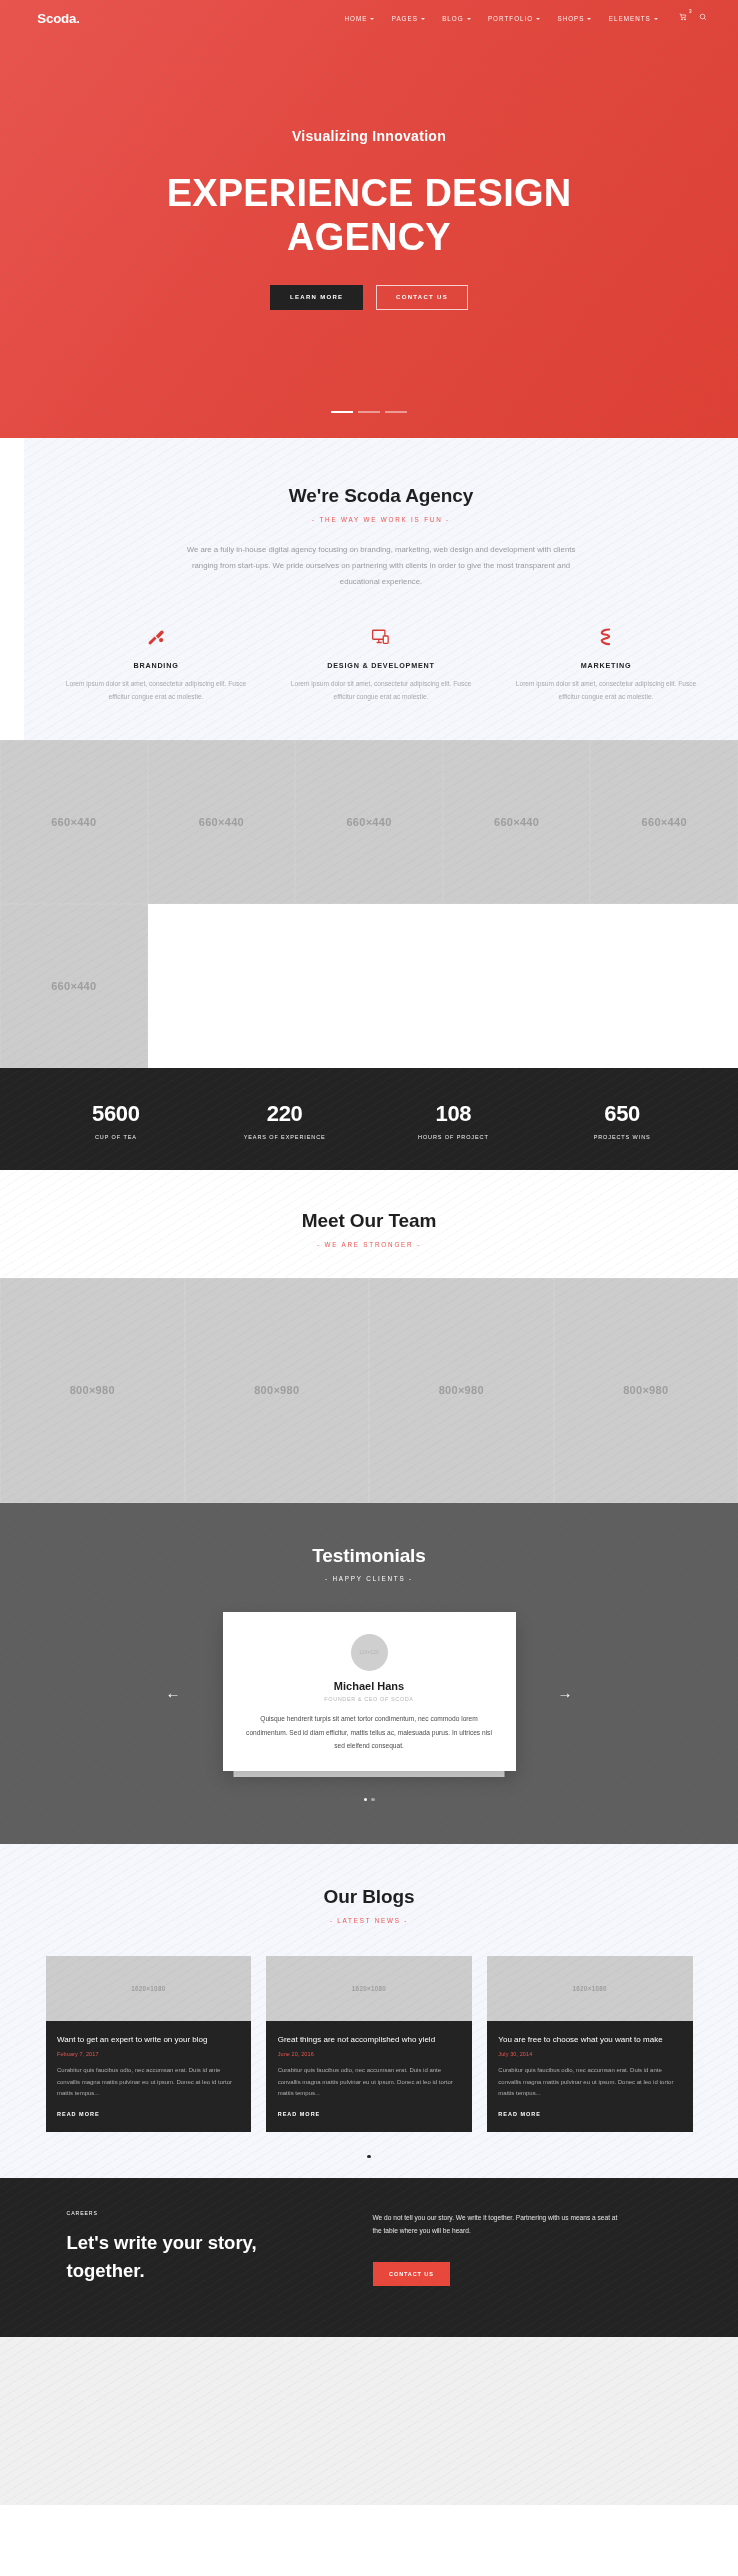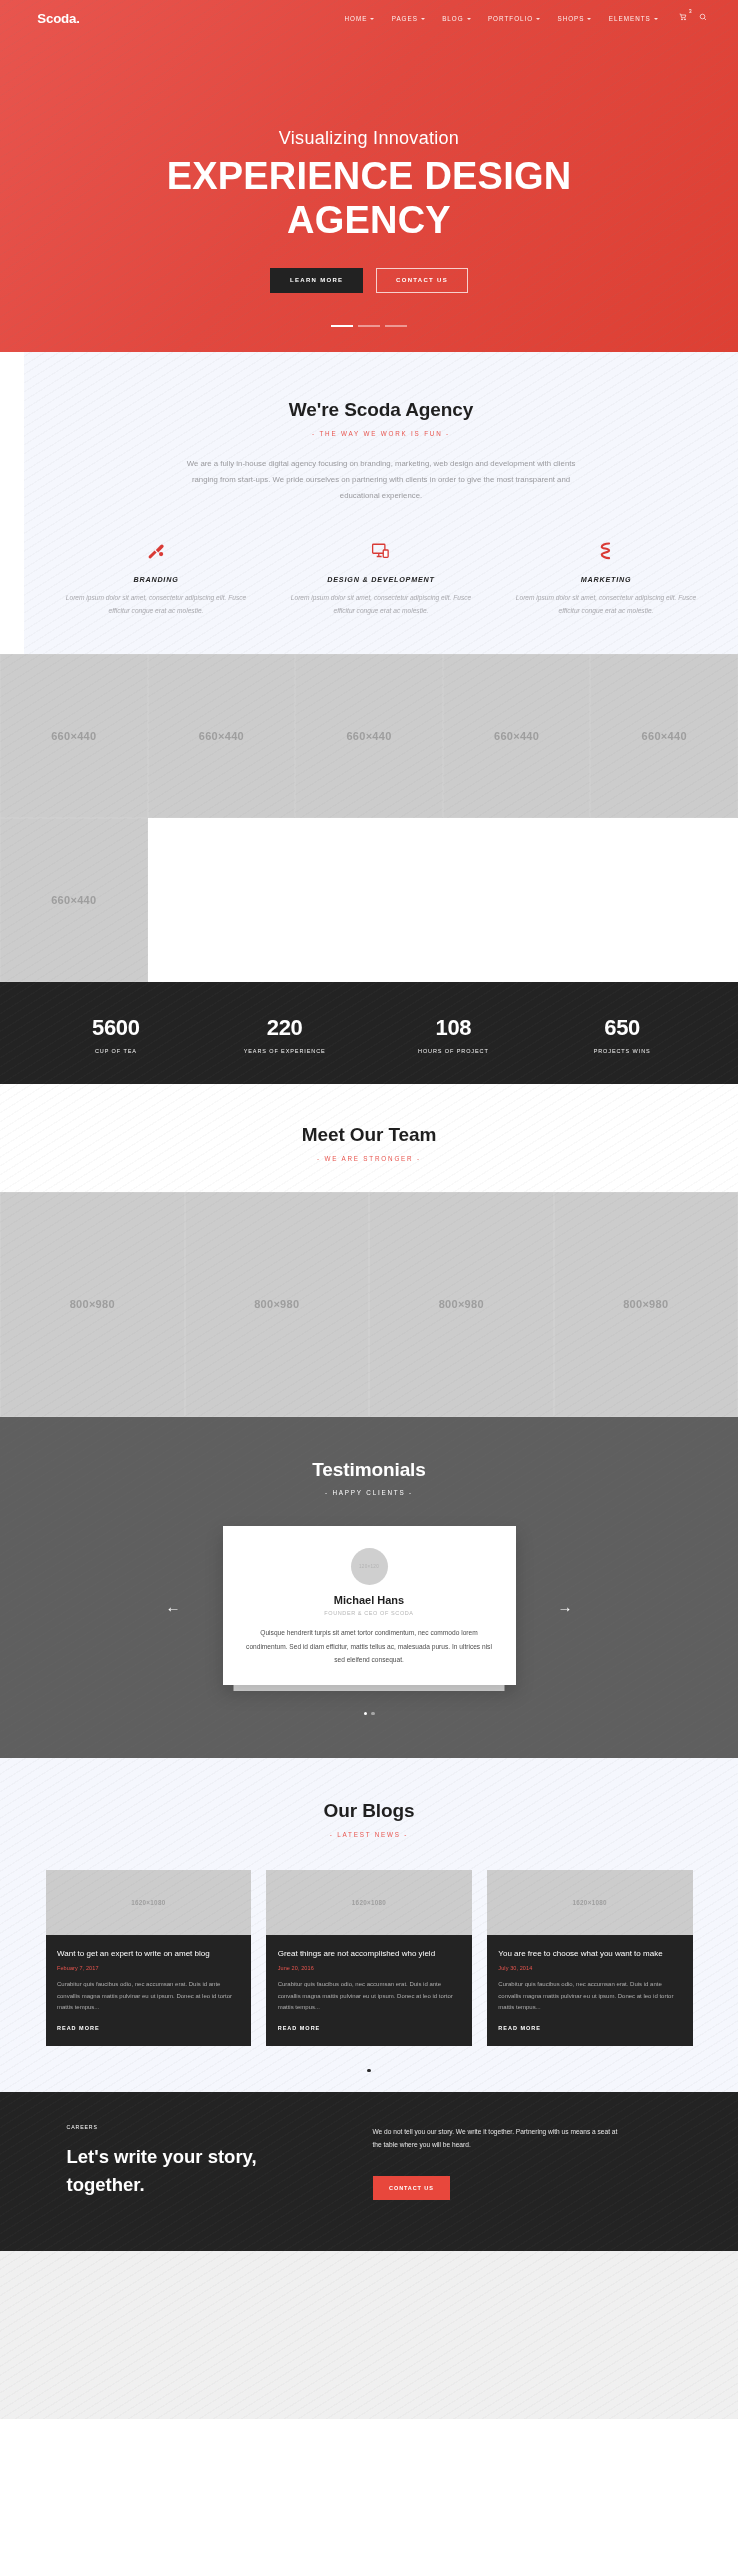--- a/index.html
+++ b/index.html
@@ -12,21 +12,21 @@
   }
   .wm {
     position:absolute; inset:0; pointer-events:none;
     background-image:
       repeating-linear-gradient(-32deg, rgba(120,120,120,.055) 0 1.2px, rgba(0,0,0,0) 1.2px 7.5px);
     opacity:.85;
   }
 
   
   .hero {
-    position:relative; height:352px; overflow:hidden;
+    position:relative; height:438px; overflow:hidden;
     background:linear-gradient(128deg,#e8554e 0%,#e1483f 45%,#dd4034 100%);
   }
   .navbar {
     position:relative; z-index:5; height:37px; width:675px; margin:0 auto;
     display:flex; align-items:center;
   }
   .brand {
     color:#fff; font-size:13.3px; font-weight:bold; letter-spacing:-0.2px;
     margin-right:auto; padding-left:5.8px;
   }
@@ -41,22 +41,22 @@
   .navicons { display:flex; align-items:center; gap:11.5px; margin-left:12.7px; }
   .icn { color:#fff; position:relative; cursor:pointer; line-height:1; }
   .cart-badge {
     position:absolute; top:-4px; right:-4.6px; font-size:5.2px; color:#fff;
   }
 
   .hero-inner {
     position:relative; z-index:4; text-align:center; padding-top:91px;
   }
   .hero-sub {
-    color:#fff; font-size:18px; letter-spacing:0.3px; font-weight:400;
-    margin-bottom:5px;
+    color:#fff; font-size:14px; letter-spacing:0.3px; font-weight:700;
+    margin-bottom:27px;
   }
   .hero-title {
     color:#fff; font-size:38px; line-height:1.16; font-weight:bold;
     letter-spacing:0.2px; max-width:479px; margin:0 auto;
   }
   .hero-btns { margin-top:25.4px; display:flex; justify-content:center; gap:12.7px; }
   .btn {
     font-size:6px; letter-spacing:1.3px; font-weight:bold; cursor:pointer;
     padding:8.7px 19px; display:inline-block; border:0.6px solid transparent;
   }
@@ -80,21 +80,21 @@
   .sec-title.light { color:#ffffff; }
   .sec-kicker {
     text-align:center; font-size:6.3px; letter-spacing:1.8px; color:#e8554e;
     margin-top:8.7px; font-weight:500;
   }
   .sec-kicker.light { color:#ffffff; }
   .about-lead {
     width:404px; margin:19.6px auto 0; text-align:center; font-size:7.8px;
     line-height:2.05; color:#9a9a9e;
   }
-  .services { display:flex; margin-top:33px;font-style:italic; }
+  .services { display:flex; margin-top:33px; }
   .service { flex:1; text-align:center; padding:0 15px; }
   .svc-icon { height:26.5px; display:flex; align-items:center; justify-content:center; }
   .svc-name {
     margin-top:11.5px; font-size:7.2px; letter-spacing:0.8px; font-weight:bold; color:#222;
   }
   .svc-text {
     margin-top:8px; font-size:6.6px; line-height:1.95; color:#a8a8ad;
   }
 
   
@@ -398,21 +398,21 @@
     <h2 class="sec-title">Our Blogs</h2>
     <div class="sec-kicker">- LATEST NEWS -</div>
 
     <div class="blog-grid">
       <article class="bcard">
         <div class="ph">
             <div class="wm"></div>
             <span class="ph-label">1620×1080</span>
           </div>
         <div class="bbody">
-          <h3 class="btitle">Want to get an expert to write on amet blog</h3>
+          <h3 class="btitle">Want to get an expert to write on your blog</h3>
           <div class="bdate">Febuary 7, 2017</div>
           <p class="bexcerpt">Curabitur quis faucibus odio, nec accumsan erat. Duis id ante convallis magna mattis pulvinar eu ut ipsum. Donec at leo id tortor mattis tempus...</p>
           <div class="bmore">READ MORE</div>
         </div>
       </article>
       <article class="bcard">
         <div class="ph">
             <div class="wm"></div>
             <span class="ph-label">1620×1080</span>
           </div>

